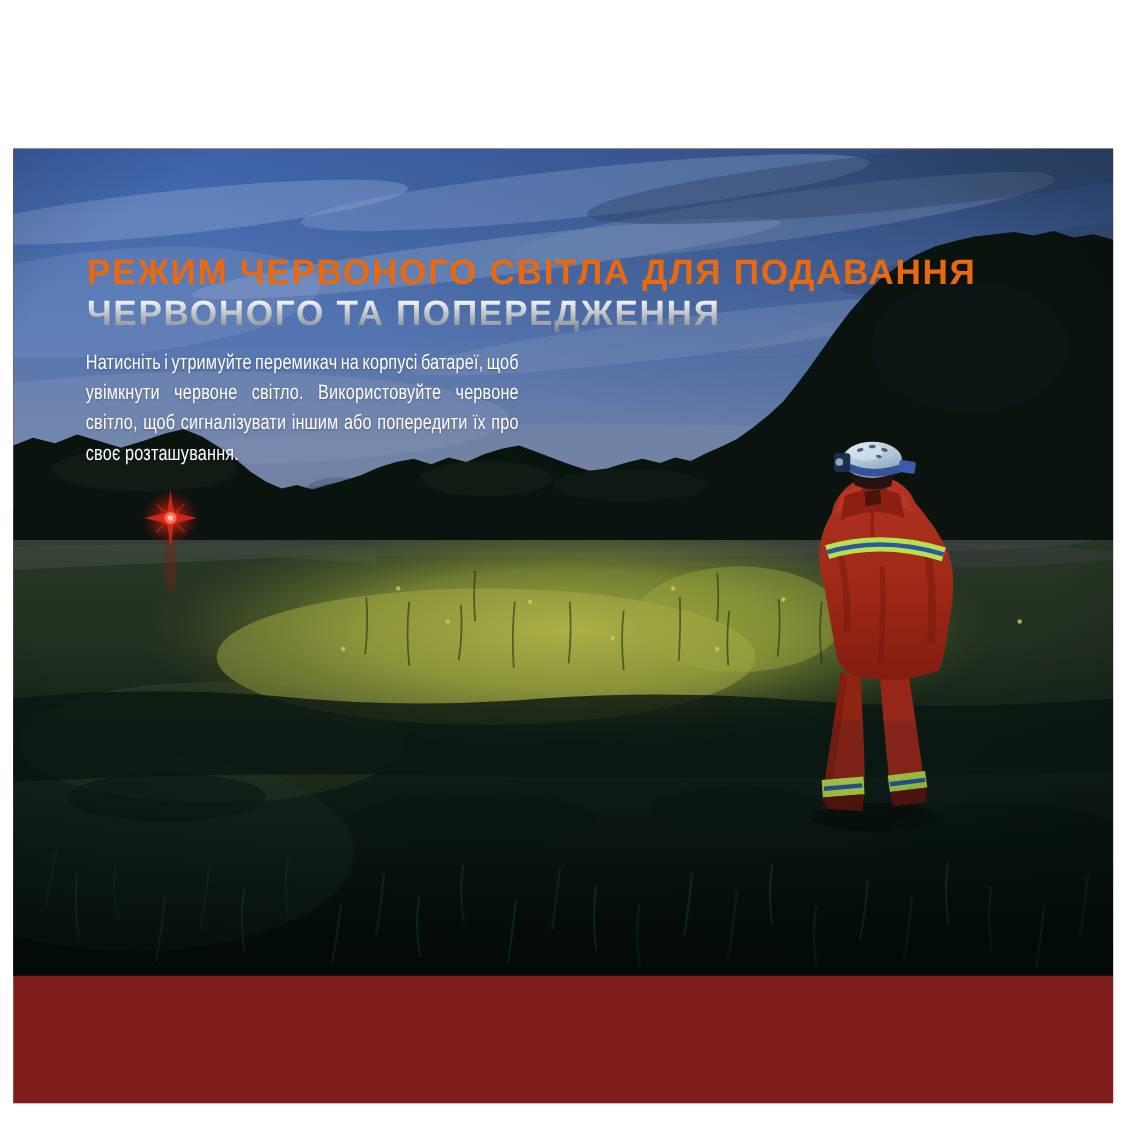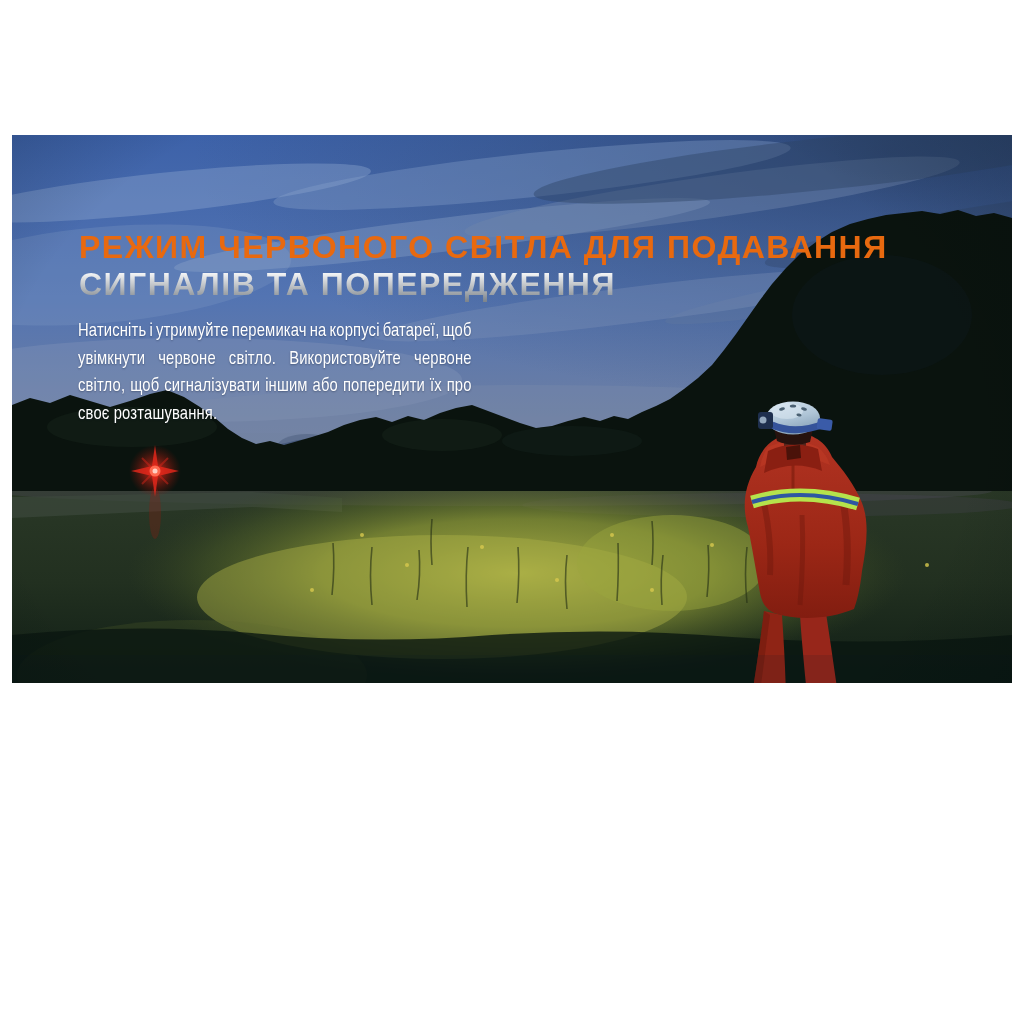--- a/index.html
+++ b/index.html
@@ -2,22 +2,22 @@
 <html style="--page-bg: #ffffff; --title-orange: #e8690f; --silver-top: #fafbfc; --silver-bottom: #7e858c; --body-color: #ffffff;"><head>
 <meta charset="utf-8">
 <style>
   html,body{margin:0;padding:0;}
   body{
     width:1024px;height:1024px;position:relative;overflow:hidden;
     background:var(--page-bg,#ffffff);
     font-family:"Liberation Sans",sans-serif;
   }
   .photo{
-    position:absolute;left:12px;top:135px;width:1000px;height:548px;
-    overflow:hidden;background:#4c1d95;
+    position:absolute;left:12px;top:135px;width:1000px;height:868px;
+    overflow:hidden;background:#7f1d1d;
   }
   .photo svg{position:absolute;left:0;top:0;width:1000px;height:752px;display:block;}
   .overlay{position:absolute;left:67px;top:94px;width:860px;}
   .title-line{
     font-size:32px;font-weight:bold;line-height:37px;letter-spacing:1.5px;
     white-space:nowrap;
     color:var(--title-orange,#e8690f);
   }
   .title-line.silver{
     background:linear-gradient(to bottom,var(--silver-top,#fafbfc) 15%,var(--silver-bottom,#7e858c) 95%);
@@ -265,21 +265,21 @@
       </g>
     </g>
 
     <rect x="0" y="520" width="1000" height="232" fill="#0a1c2a" opacity="0.12"></rect>
     <rect x="0" y="560" width="1000" height="192" fill="url(#bottomDark)"></rect>
     <rect x="0" y="0" width="1000" height="752" fill="url(#vignette)"></rect>
   </svg>
 
   <div class="overlay">
     <div class="title-line">РЕЖИМ ЧЕРВОНОГО СВІТЛА ДЛЯ ПОДАВАННЯ</div>
-    <div class="title-line silver">СИГНАЛІВ ТА ПОПЕРЕДЖЕННЯ</div>
+    <div class="title-line silver">ЧЕРВОНОГО ТА ПОПЕРЕДЖЕННЯ</div>
     <div class="body-wrap">
         <div class="jline">
           <span>Натисніть</span>
           <span>і</span>
           <span>утримуйте</span>
           <span>перемикач</span>
           <span>на</span>
           <span>корпусі</span>
           <span>батареї,</span>
           <span>щоб</span>

